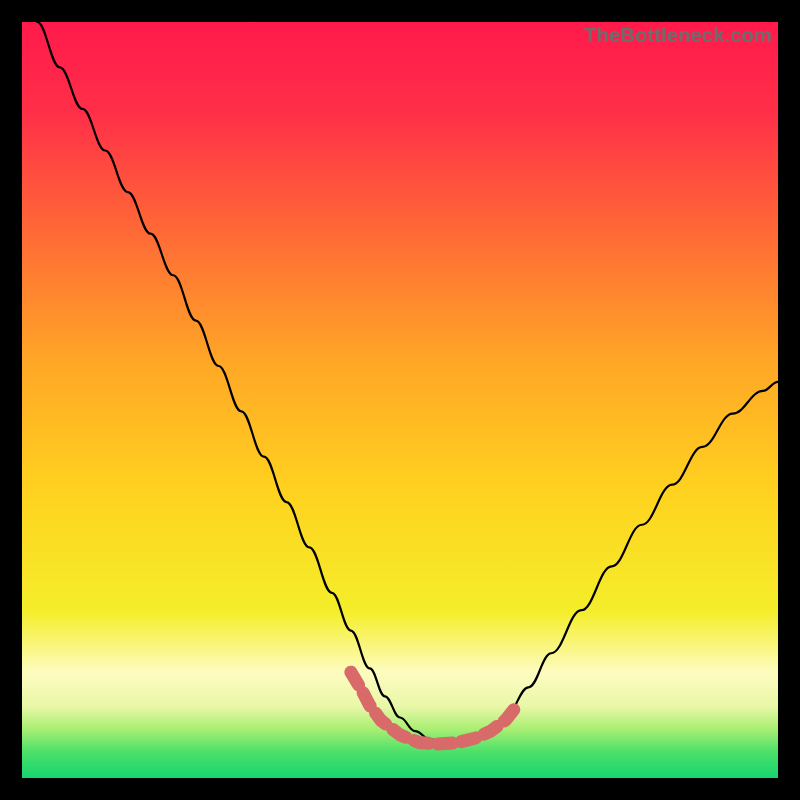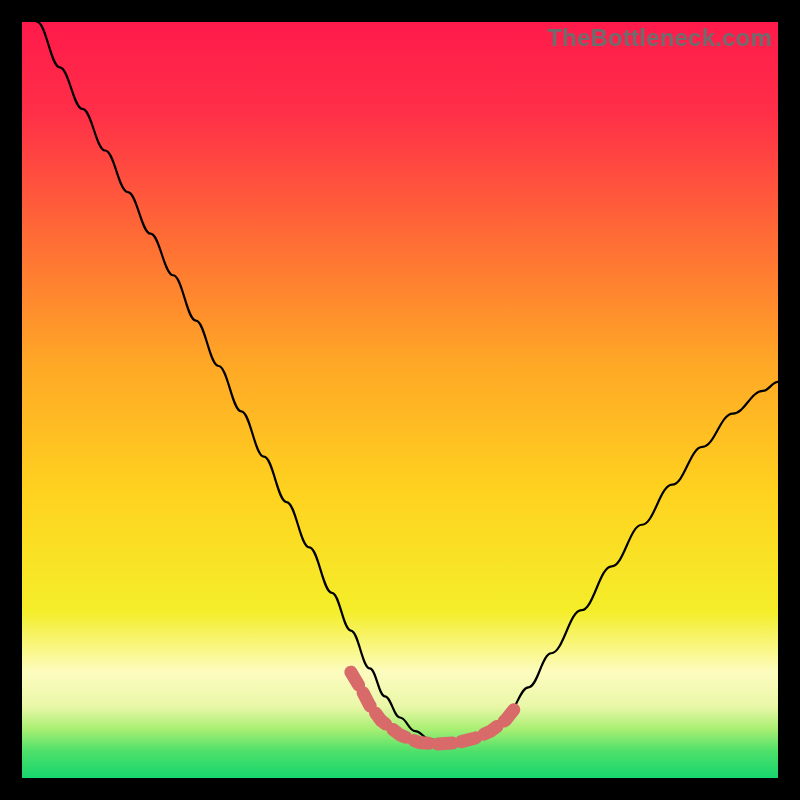--- a/index.html
+++ b/index.html
@@ -24,21 +24,21 @@
     top: 22px;
     width: 756px;
     height: 756px;
     overflow: hidden;
   }
   .watermark {
     position: absolute;
     top: 2px;
     right: 6px;
     font-family: Arial, Helvetica, sans-serif;
-    font-size: 24px;
+    font-size: 20px;
     font-weight: 600;
     color: #6d6d6d;
     letter-spacing: 0.2px;
     user-select: none;
   }
   svg {
     display: block;
   }
 </style>
 </head>

